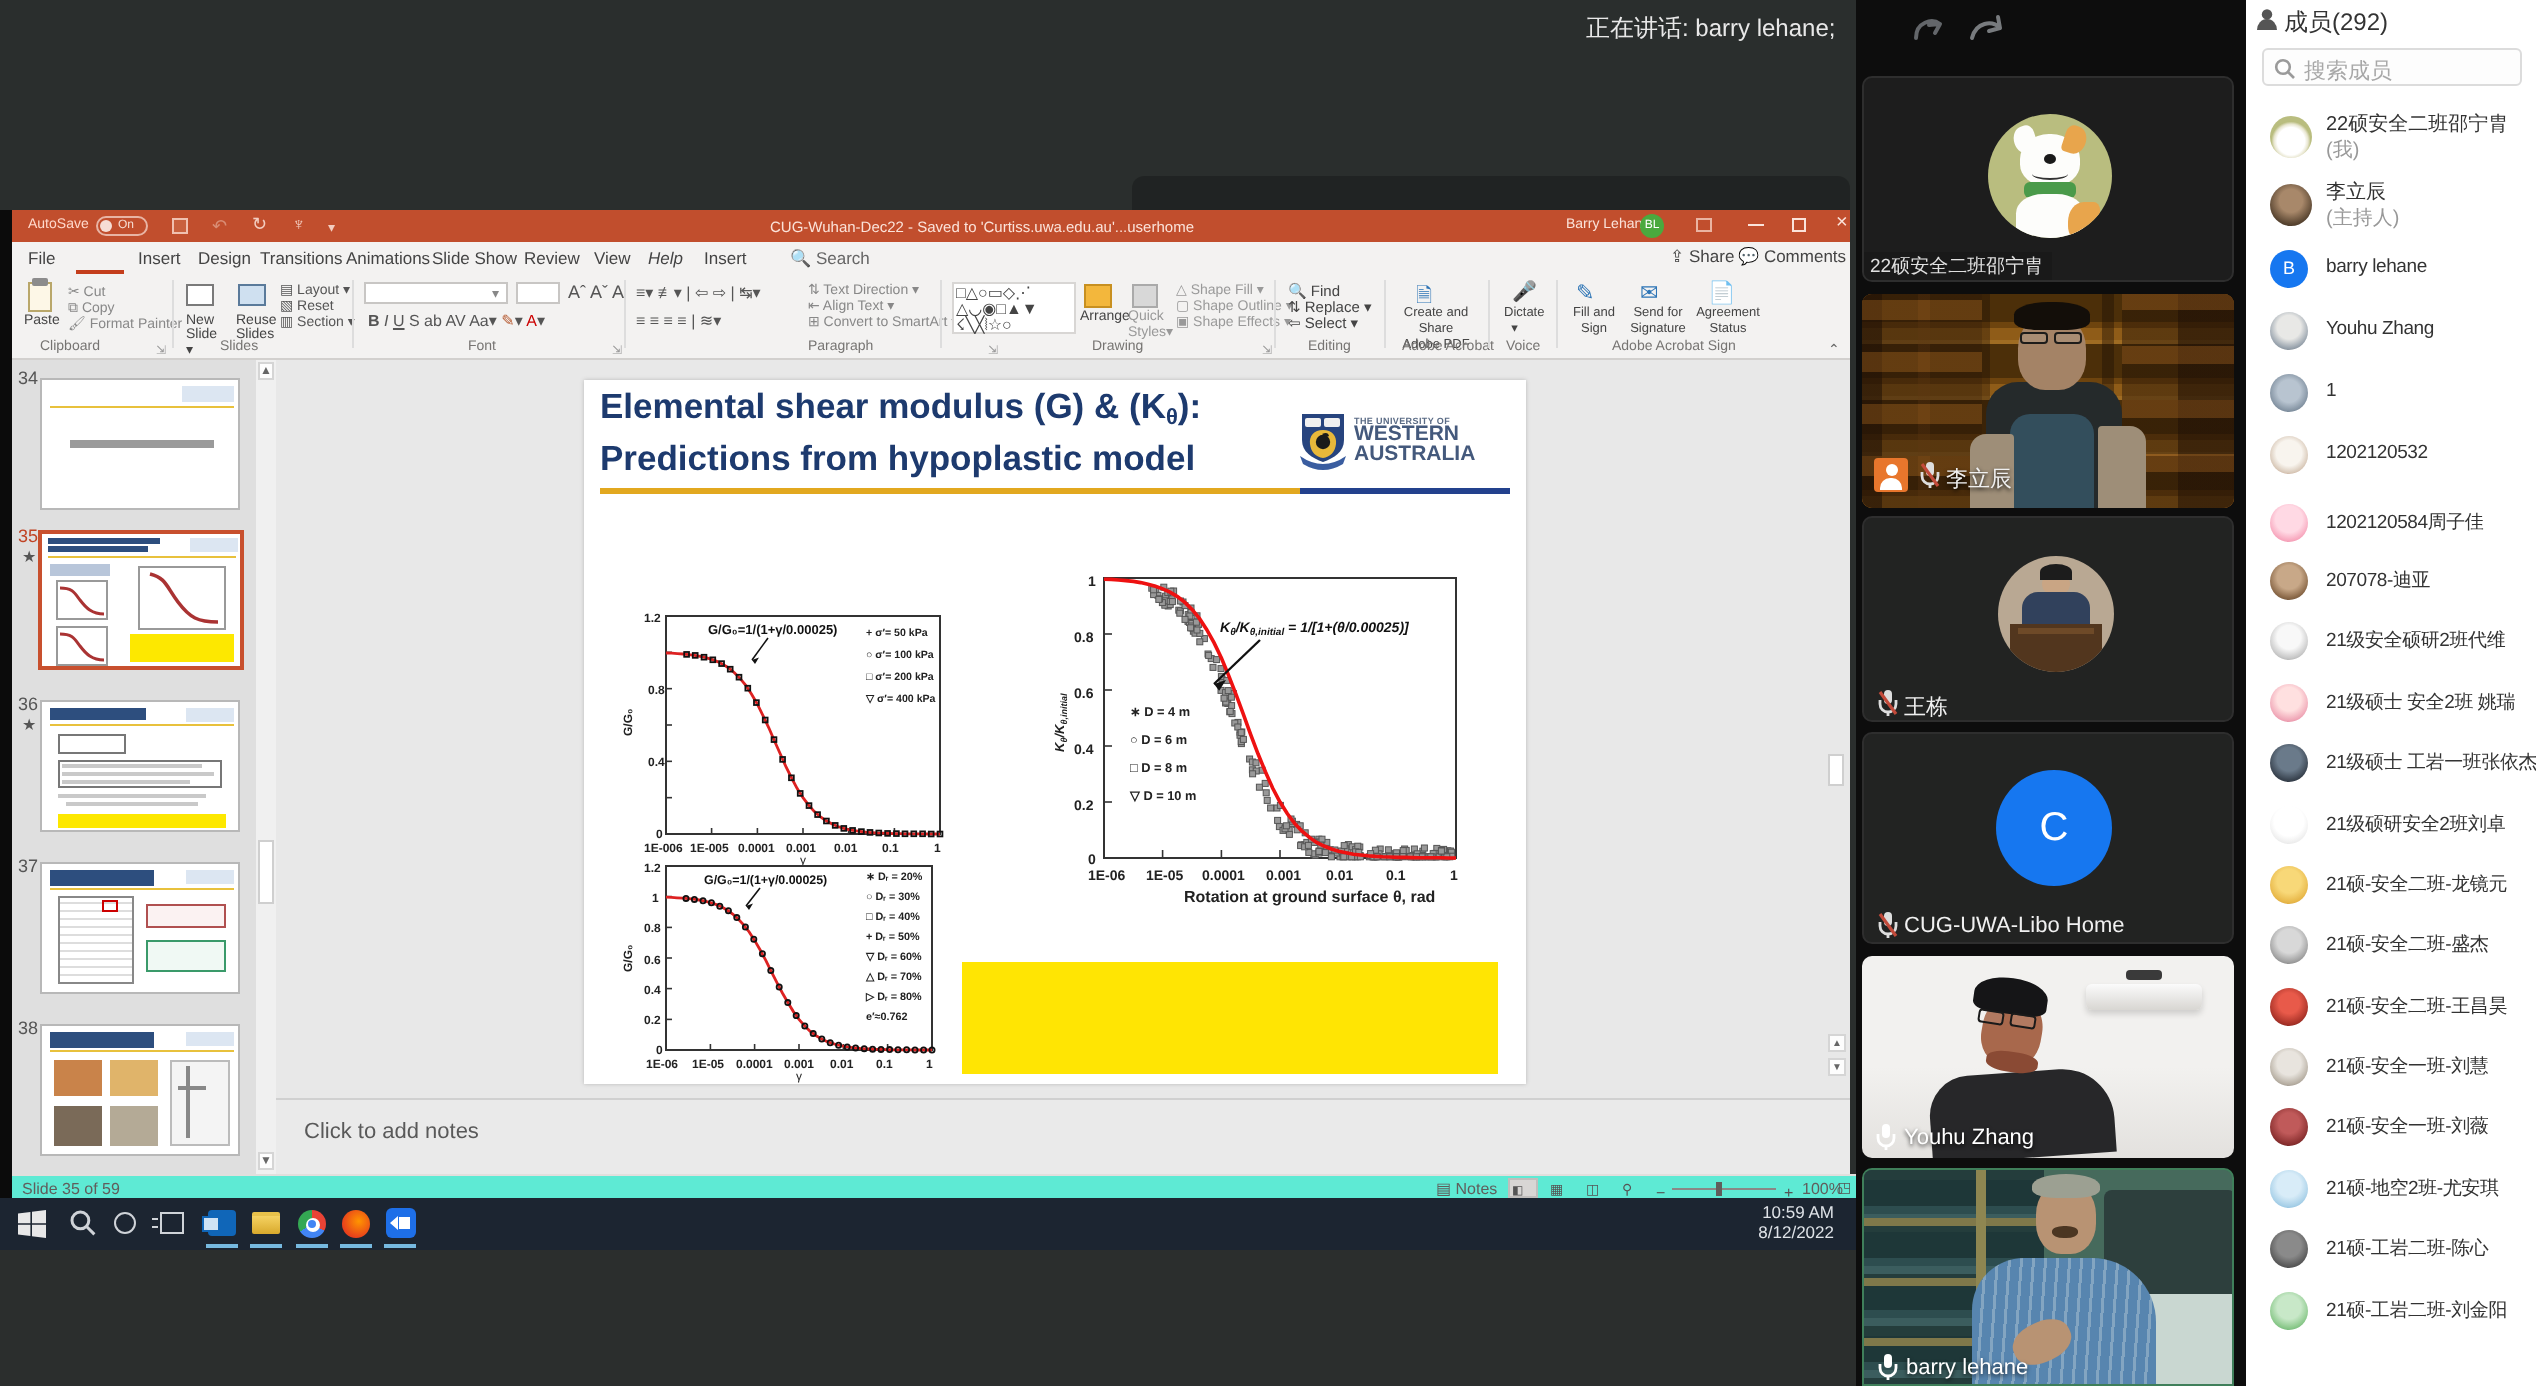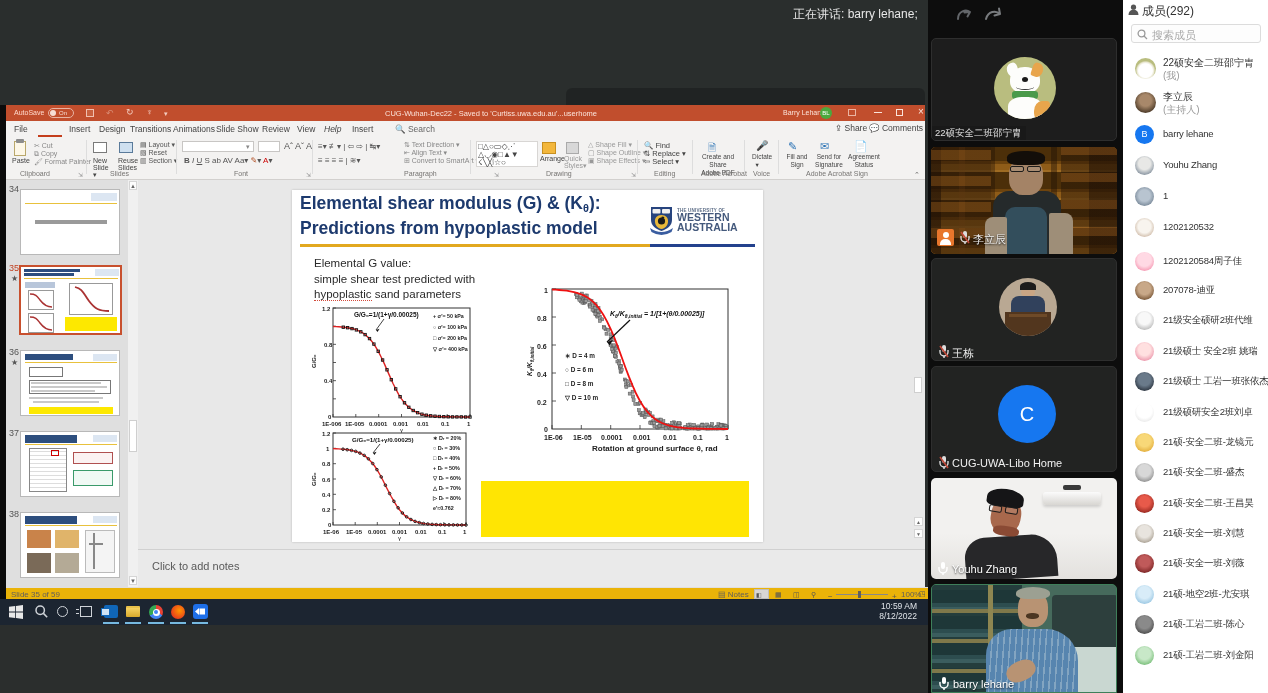--- a/index.html
+++ b/index.html
@@ -223,21 +223,21 @@
 
     <div class="abs" style="left:132px;top:75px;width:787px;height:369px;background:#e8e8e8;"></div>
     <div class="abs" style="left:908px;top:272px;width:8px;height:16px;background:#ffffff;border:1px solid #cfcfcf;"></div>
     <div class="abs" style="left:908px;top:412px;width:9px;height:9px;background:#fdfdfd;border:1px solid #d5d5d5;color:#666;font-size:5px;text-align:center;line-height:8px;">▲</div>
     <div class="abs" style="left:908px;top:424px;width:9px;height:9px;background:#fdfdfd;border:1px solid #d5d5d5;color:#666;font-size:5px;text-align:center;line-height:8px;">▼</div>
 
     <div class="abs" style="left:132px;top:444px;width:787px;height:38px;background:#eaeaea;border-top:1px solid #d0d0d0;">
       <div class="abs" style="left:14px;top:10px;color:#595959;font-size:11px;">Click to add notes</div>
     </div>
 
-    <div class="abs" style="left:0;top:482px;width:942px;height:12px;background:#eab308;border-top:1px solid #e1dfdd;">
+    <div class="abs" style="left:0;top:482px;width:942px;height:12px;background:#5eead4;border-top:1px solid #e1dfdd;">
       <div class="abs" style="left:5px;top:2px;font-size:8px;color:#605e5c;">Slide 35 of 59</div>
       <div class="abs" style="left:712px;top:2px;font-size:8px;color:#605e5c;">▤ Notes</div>
       <div class="abs" style="left:748px;top:1px;width:15px;height:10px;background:#d8d6d4;border:1px solid #c0bebc;"></div>
       <div class="abs" style="left:750px;top:3px;font-size:6px;color:#555;">◧</div>
       <div class="abs" style="left:769px;top:3px;font-size:7px;color:#555;">▦</div>
       <div class="abs" style="left:787px;top:3px;font-size:7px;color:#555;">◫</div>
       <div class="abs" style="left:805px;top:3px;font-size:7px;color:#555;">⚲</div>
       <div class="abs" style="left:822px;top:4px;font-size:8px;color:#555;">−</div>
       <div class="abs" style="left:830px;top:6px;width:52px;height:1px;background:#8a8886;"></div>
       <div class="abs" style="left:852px;top:3px;width:3px;height:7px;background:#605e5c;"></div>
@@ -257,21 +257,20 @@
           <path d="M12.5 9 c4.5 0 7 3 6.5 7 c-0.4 4 -3 6.5 -6.5 7 c-3.5 -0.5 -6.1 -3 -6.5 -7 c-0.5 -4 2 -7 6.5 -7 z" fill="#e8b83a"></path>
           <circle cx="12.5" cy="15" r="3.6" fill="#1a1a1a"></circle>
           <path d="M12 11 q3 -1.5 3.5 1 q-1.5 1 -3.5 -1z" fill="#1a1a1a"></path>
           <path d="M1 22 q11.5 8 23 0 l-1.5 4 q-10 6 -20 0 z" fill="#3a5da0"></path>
         </svg>
         <div class="abs" style="left:28px;top:2px;font-size:4.5px;color:#5a6b85;font-weight:bold;letter-spacing:0.2px;">THE UNIVERSITY OF</div>
         <div class="abs" style="left:28px;top:7px;font-size:10.5px;color:#44597c;font-weight:bold;letter-spacing:0;line-height:9.5px;">WESTERN<br>AUSTRALIA</div>
       </div>
       <div class="abs" style="left:8px;top:54px;width:350px;height:3px;background:#e2a81f;"></div>
       <div class="abs" style="left:358px;top:54px;width:105px;height:3px;background:#23418d;"></div>
-      <div class="abs" style="left:22px;top:66px;width:260px;font-size:11.5px;color:#2b2b2b;line-height:15.5px;">Elemental G value:<br>simple shear test predicted with<br><span style="border-bottom:1px dotted #d24a3a;">hypoplastic</span> sand parameters</div>
 
       <svg class="abs" style="left:0;top:0;" width="471" height="352" font-family="Liberation Sans, sans-serif">
 
         <rect x="41" y="118" width="137" height="109" fill="none" stroke="#333" stroke-width="1"></rect>
         <g stroke="#333" stroke-width="0.8">
             <line x1="41.0" y1="227" x2="41.0" y2="224"></line>
             <line x1="63.8" y1="227" x2="63.8" y2="224"></line>
             <line x1="86.7" y1="227" x2="86.7" y2="224"></line>
             <line x1="109.5" y1="227" x2="109.5" y2="224"></line>
             <line x1="132.3" y1="227" x2="132.3" y2="224"></line>

